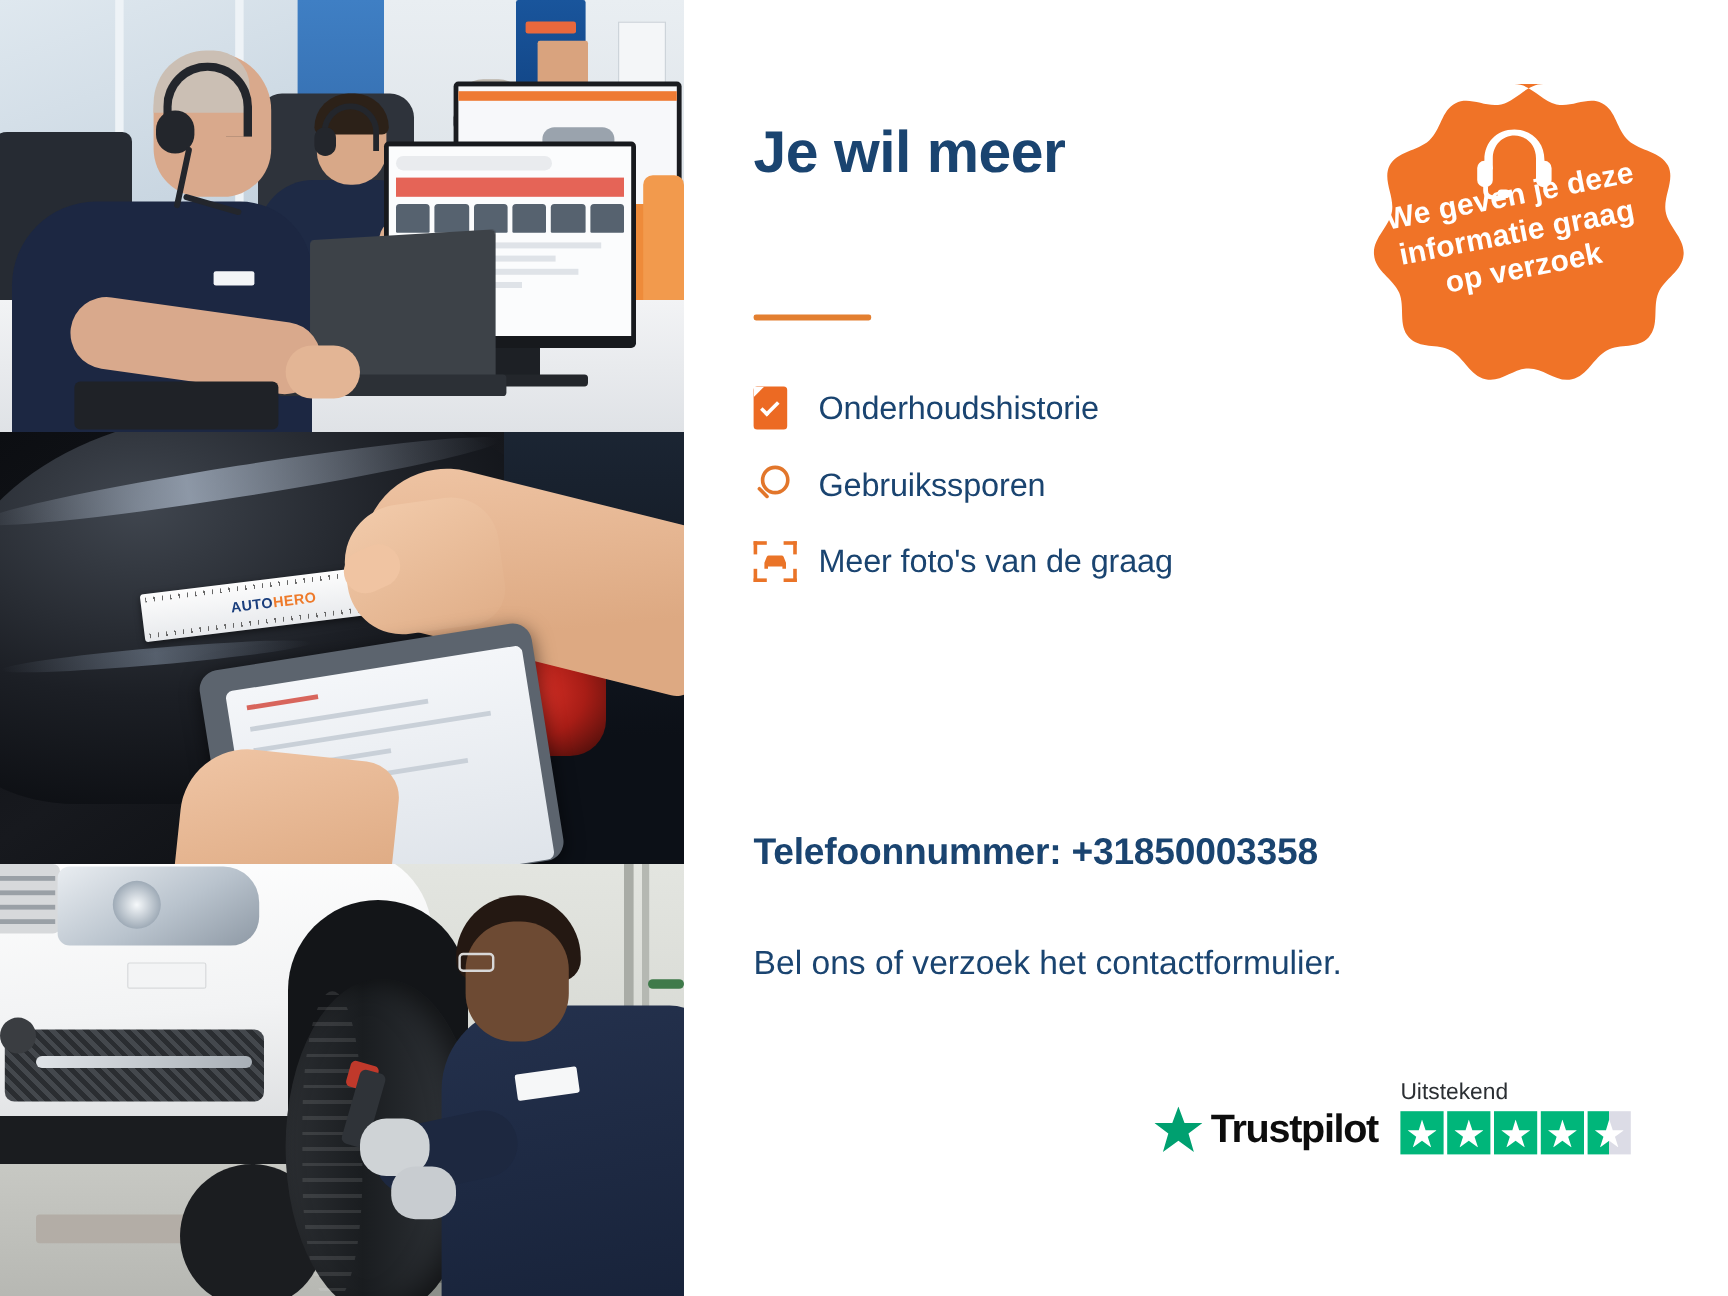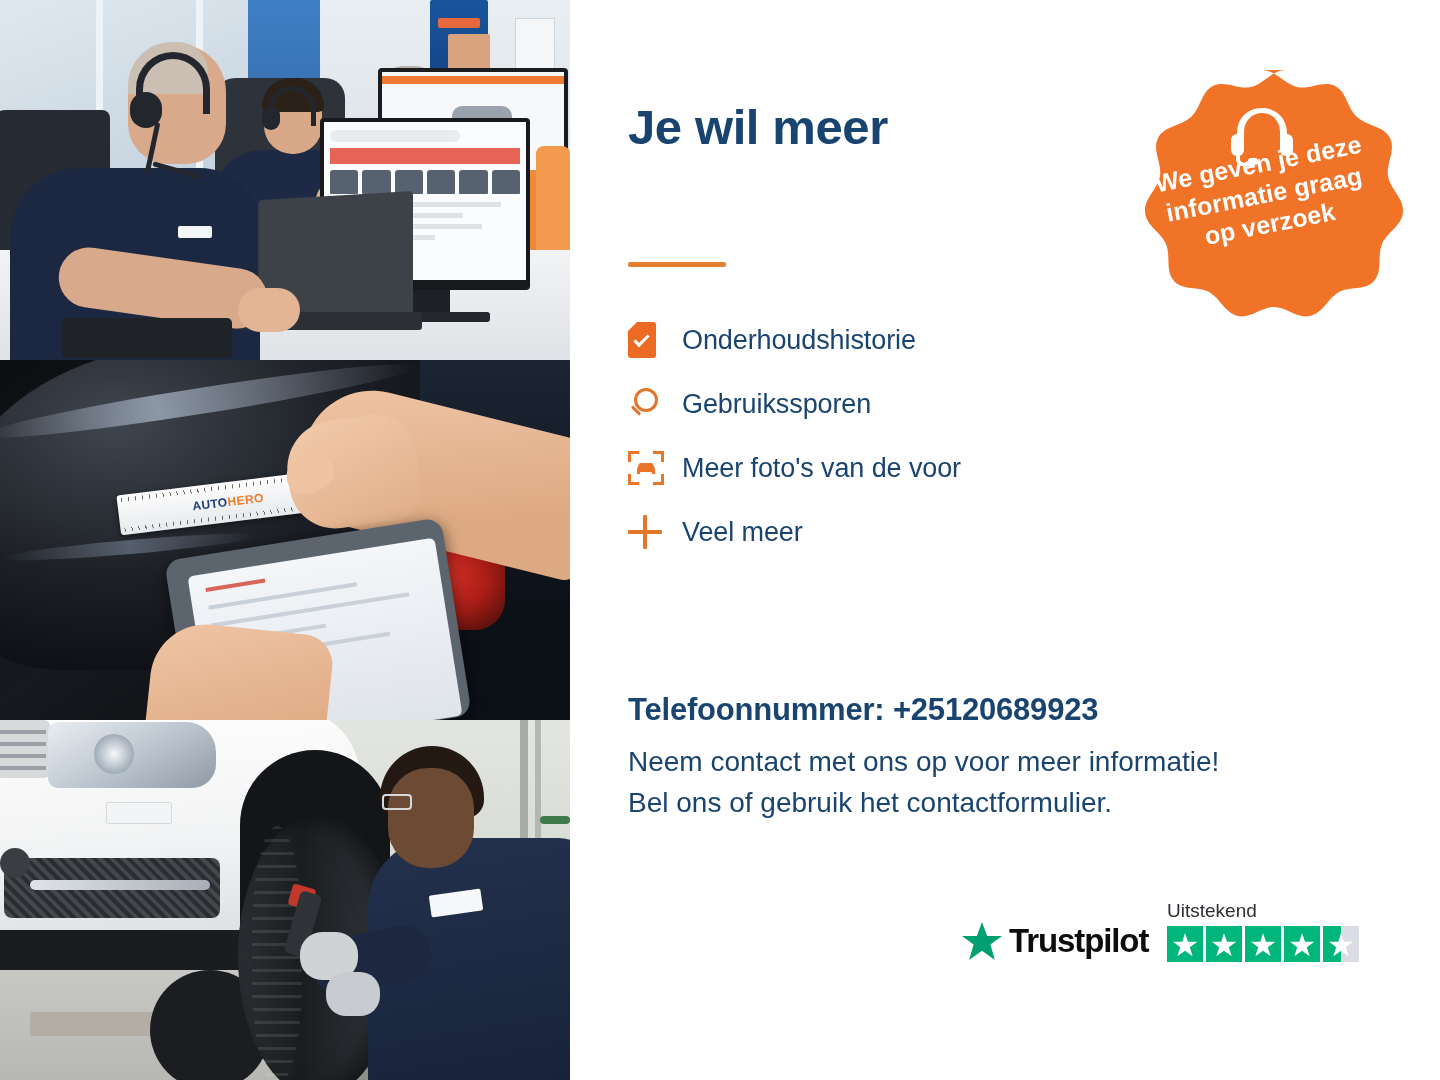--- a/index.html
+++ b/index.html
@@ -416,36 +416,30 @@
           <div class="ic-car">
             <span class="cor tl"></span>
               <span class="cor tr"></span>
               <span class="cor bl"></span>
               <span class="cor br"></span>
             <svg width="24" height="16" viewBox="0 0 24 16" style="position:absolute;left:6px;top:9px">
               <path d="M3 9l2-5a2 2 0 012-1h10a2 2 0 012 1l2 5v5h-3v-2H6v2H3z" fill="#ea7428"></path>
             </svg>
           </div>
         </div>
-        <div class="txt">Meer foto's van de voor</div>
-      </div>
-
-      <div class="feature">
-        <div class="ico">
-            <div class="ic-plus"></div>
-          </div>
-        <div class="txt">Veel meer</div>
-      </div>
-
-    </div>
-
-    <div class="phone">Telefoonnummer: +25120689923</div>
+        <div class="txt">Meer foto's van de graag</div>
+      </div>
+
+
+    </div>
+
+    <div class="phone">Telefoonnummer: +31850003358</div>
     <div class="contact">
-      <span>Neem contact met ons op voor meer informatie!</span><br>
-      <span>Bel ons of gebruik het contactformulier.</span>
+      <br>
+      <span>Bel ons of verzoek het contactformulier.</span>
     </div>
 
     <div class="tp">
       <div class="tp-logo">
         <svg width="40" height="38" viewBox="0 0 40 38">
           <path d="M20 0l5.1 13.9H40L28.4 22.6 32.9 38 20 28.7 7.1 38l4.5-15.4L0 13.9h14.9z" fill="#00A070"></path>
         </svg>
         <span class="word">Trustpilot</span>
       </div>
 

